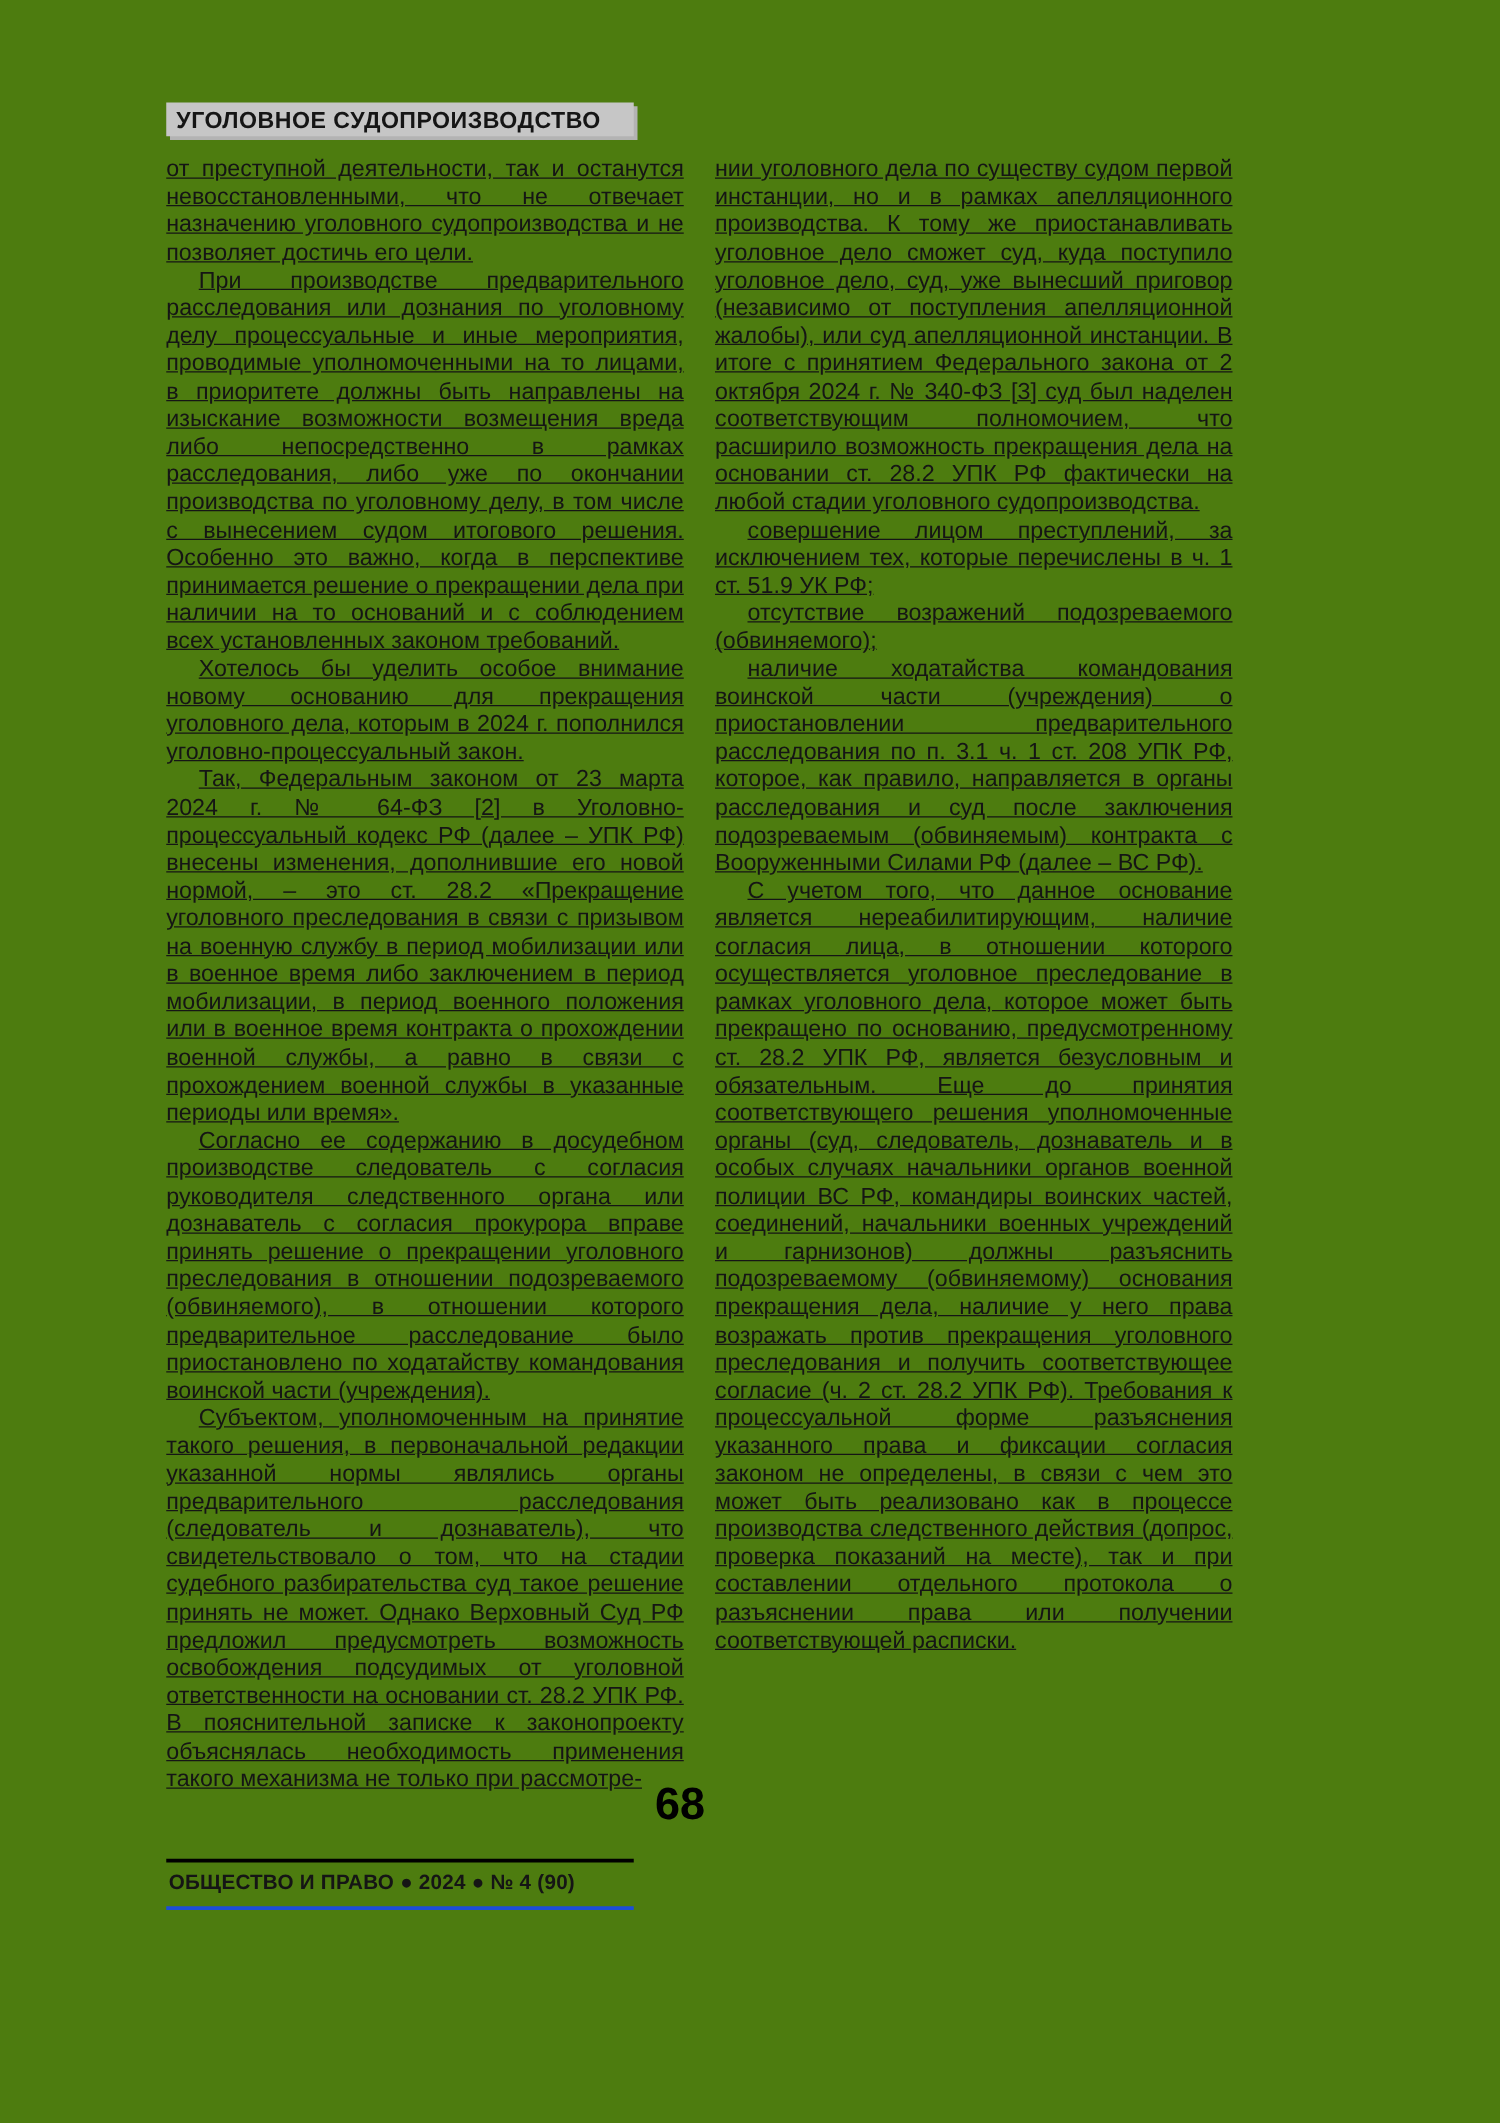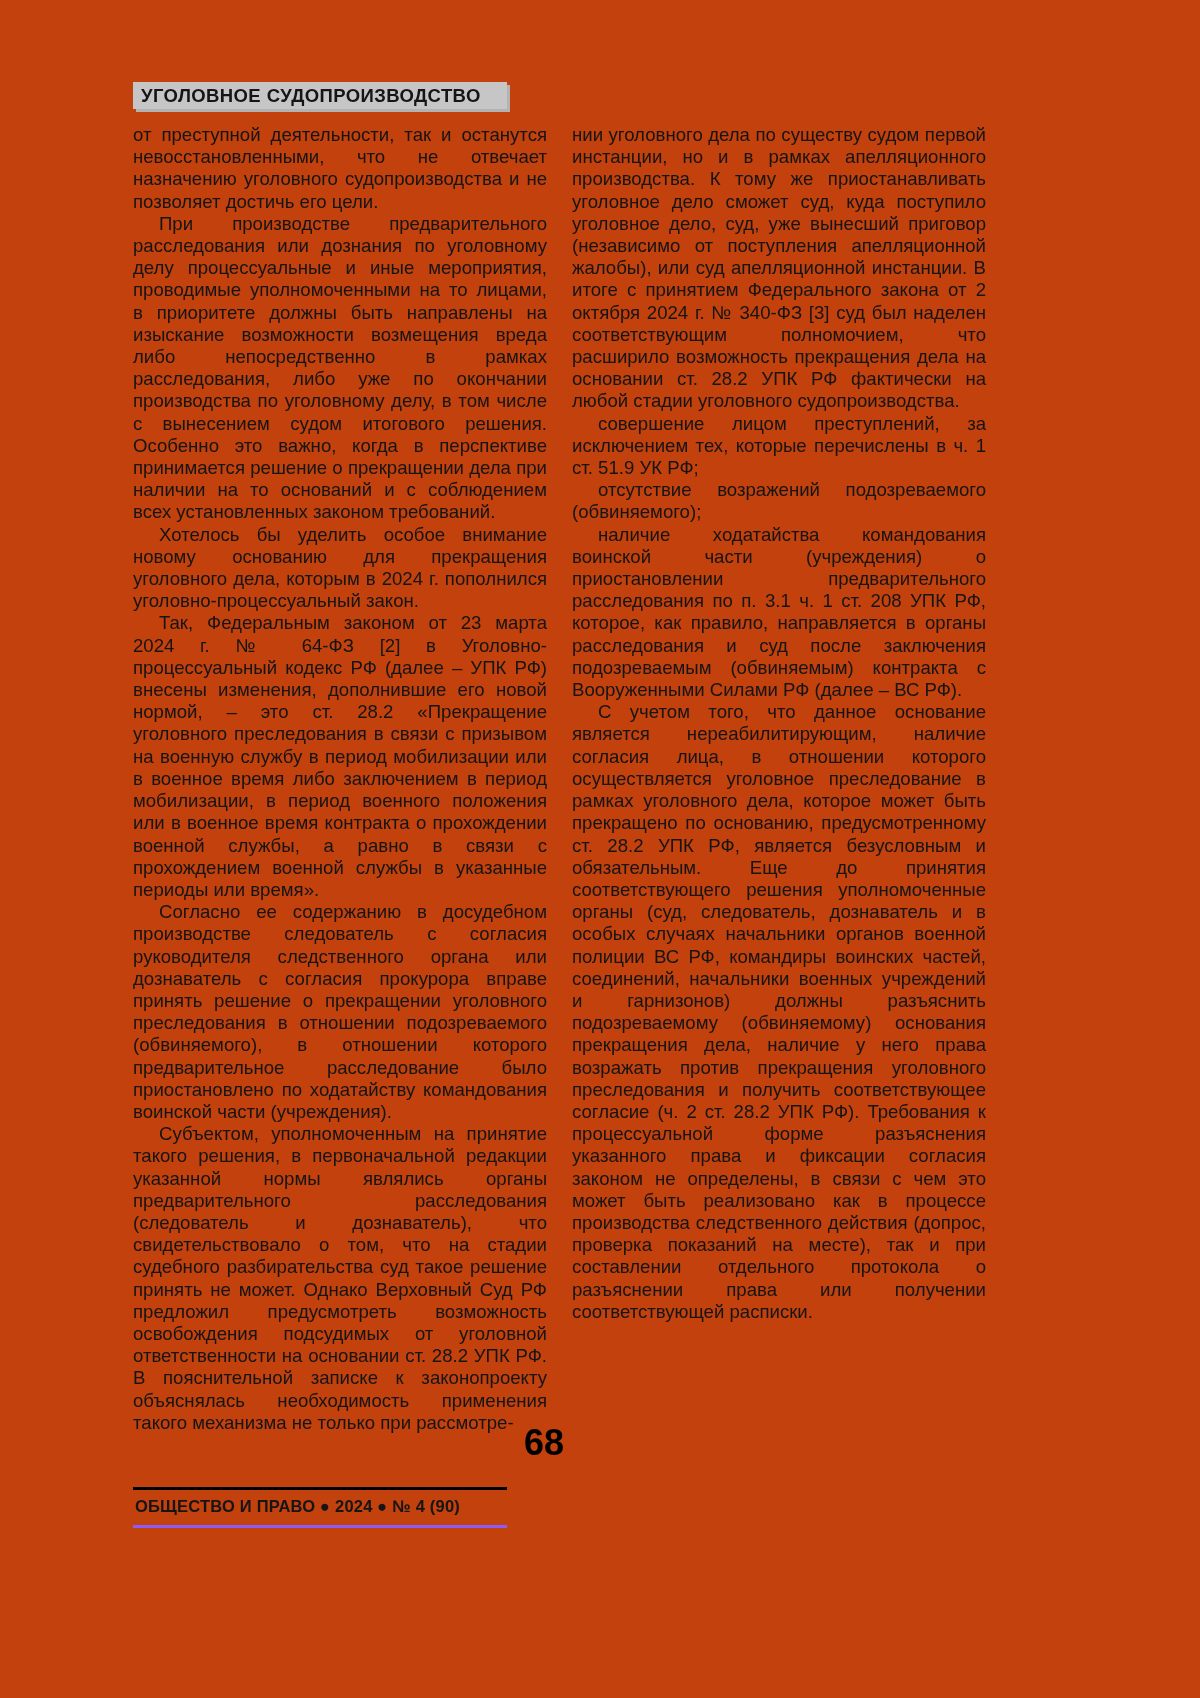--- a/index.html
+++ b/index.html
@@ -4,21 +4,21 @@
 <style>
   * { box-sizing: border-box; }
   html, body { margin: 0; padding: 0; }
   body { background: #ffffff; }
 
   .page {
     position: relative;
     width: 1200px;
     height: 1698px;
     margin: 0 auto;
-    background: #c2410c;
+    background: #4d7c0f;
     font-family: "Liberation Sans", "DejaVu Sans", sans-serif;
     color: #151515;
     overflow: hidden;
   }
 
   .section-header {
     position: absolute;
     left: 133px;
     top: 82px;
     width: 374px;
@@ -41,20 +41,21 @@
     display: flex;
     gap: 25px;
   }
 
   .column {
     width: 414px;
     font-size: 18.6px;
     line-height: 22.2px;
     text-align: justify;
     hyphens: auto;
+    text-decoration: underline;
     -webkit-hyphens: auto;
   }
 
   .para { margin: 0; text-indent: 26px; }
   .para.first { text-indent: 0; }
 
   .page-number {
     position: absolute;
     left: 524px;
     top: 1422px;
@@ -62,21 +63,21 @@
     font-weight: bold;
     color: #000;
   }
 
   .footer-box {
     position: absolute;
     left: 133px;
     top: 1487px;
     width: 374px;
     border-top: 3px solid #000;
-    border-bottom: 3px solid #8b5cf6;
+    border-bottom: 3px solid #1d4ed8;
     padding: 7px 2px 9px 2px;
     font-size: 16.5px;
     font-weight: bold;
     letter-spacing: 0.2px;
     white-space: nowrap;
   }
 </style>
 </head>
 <body>
 

